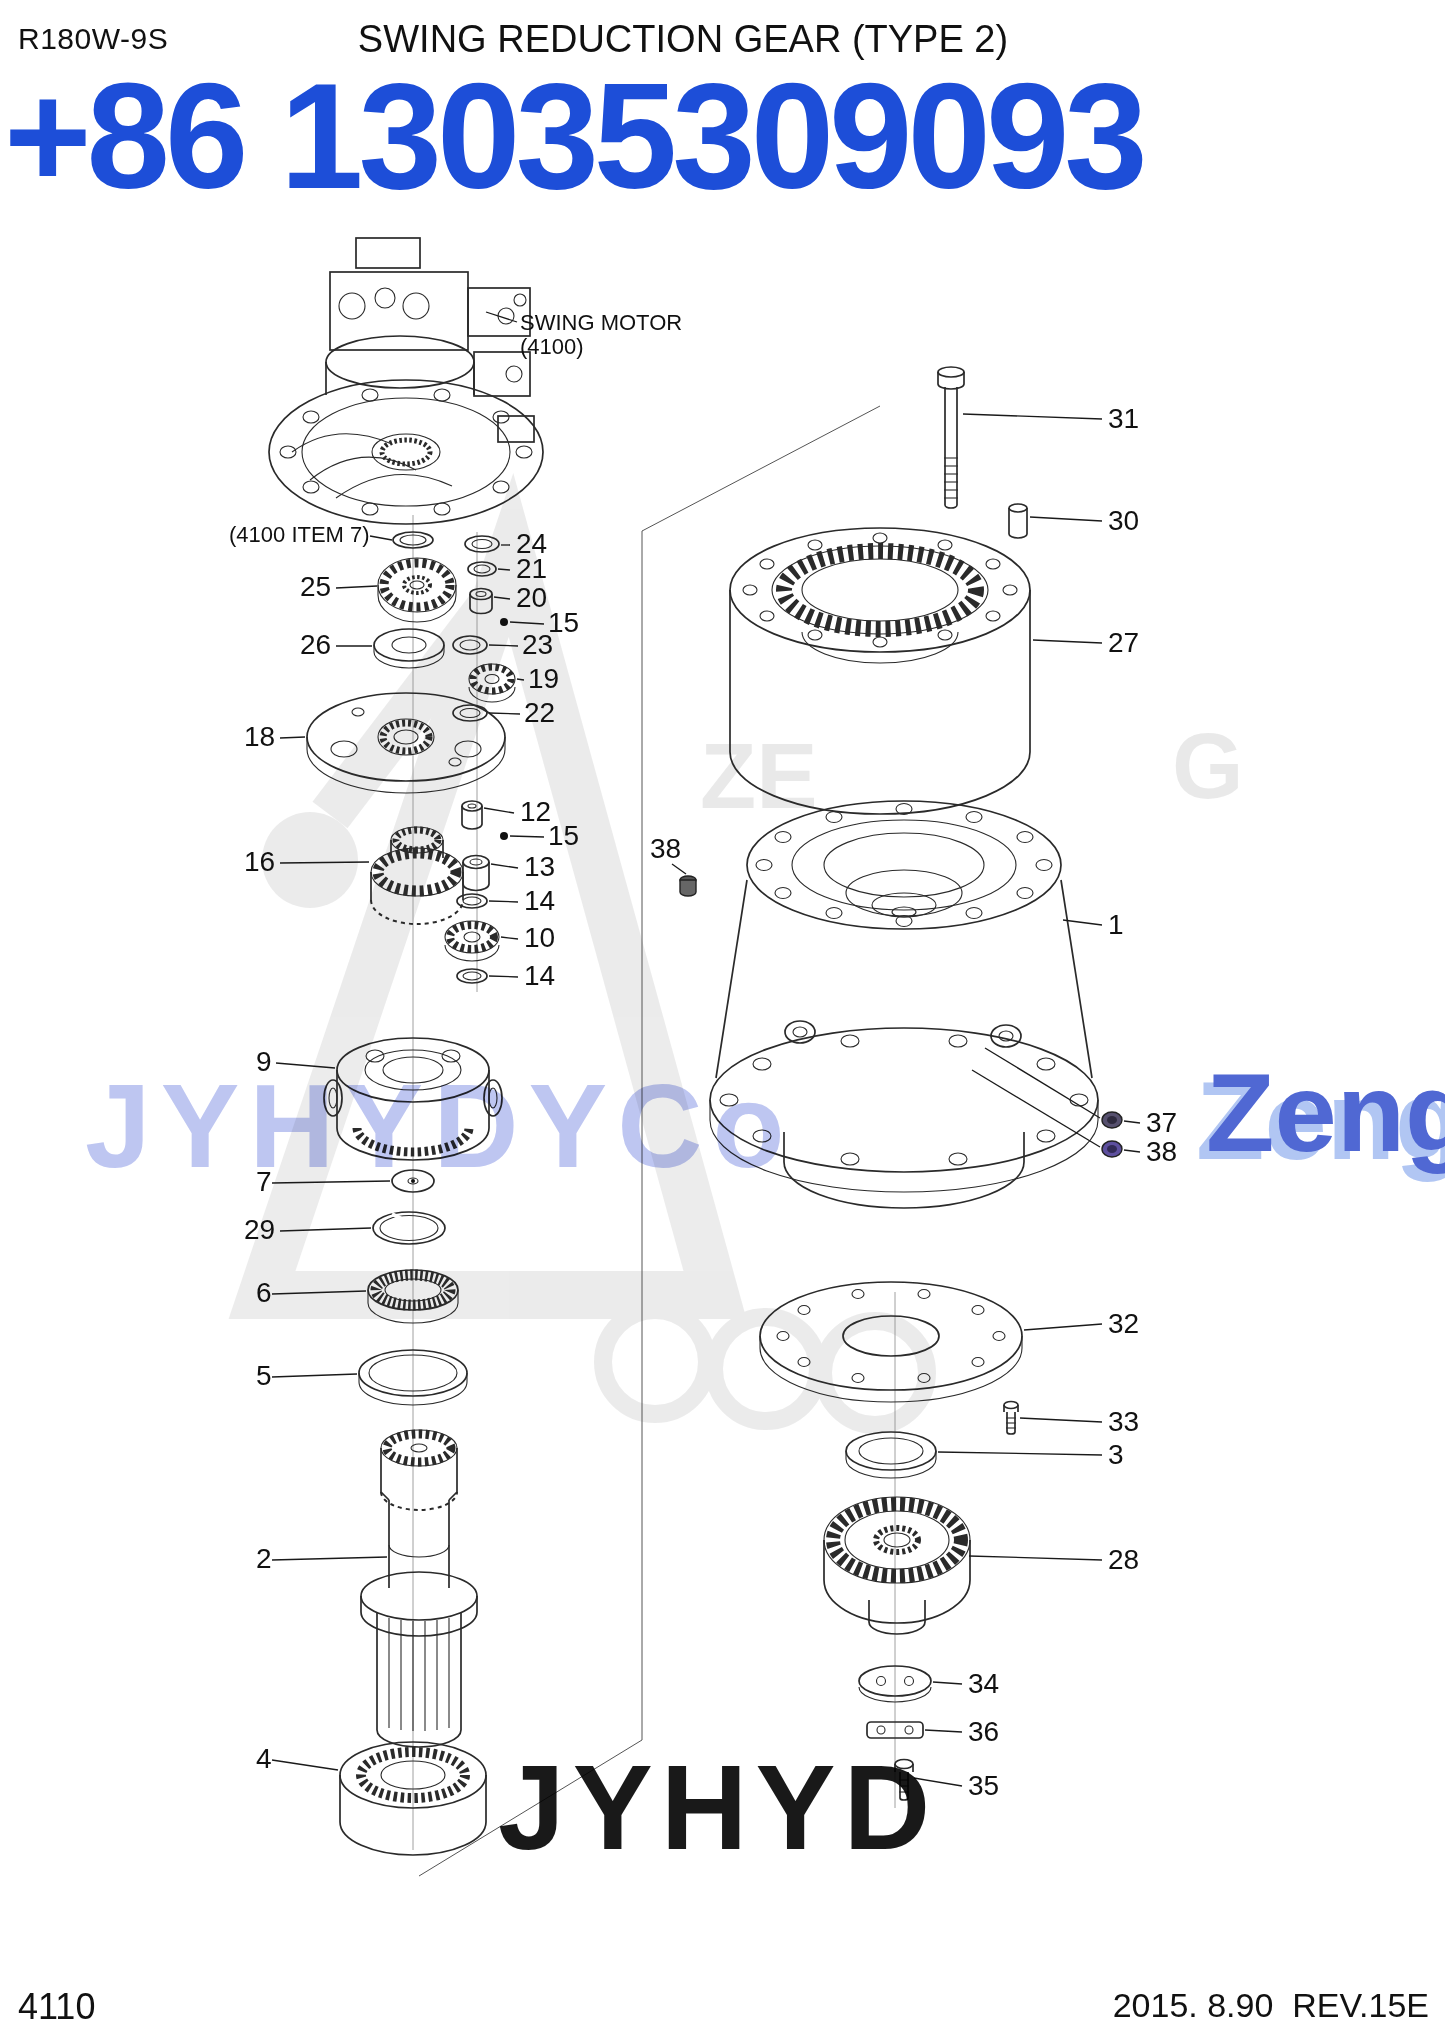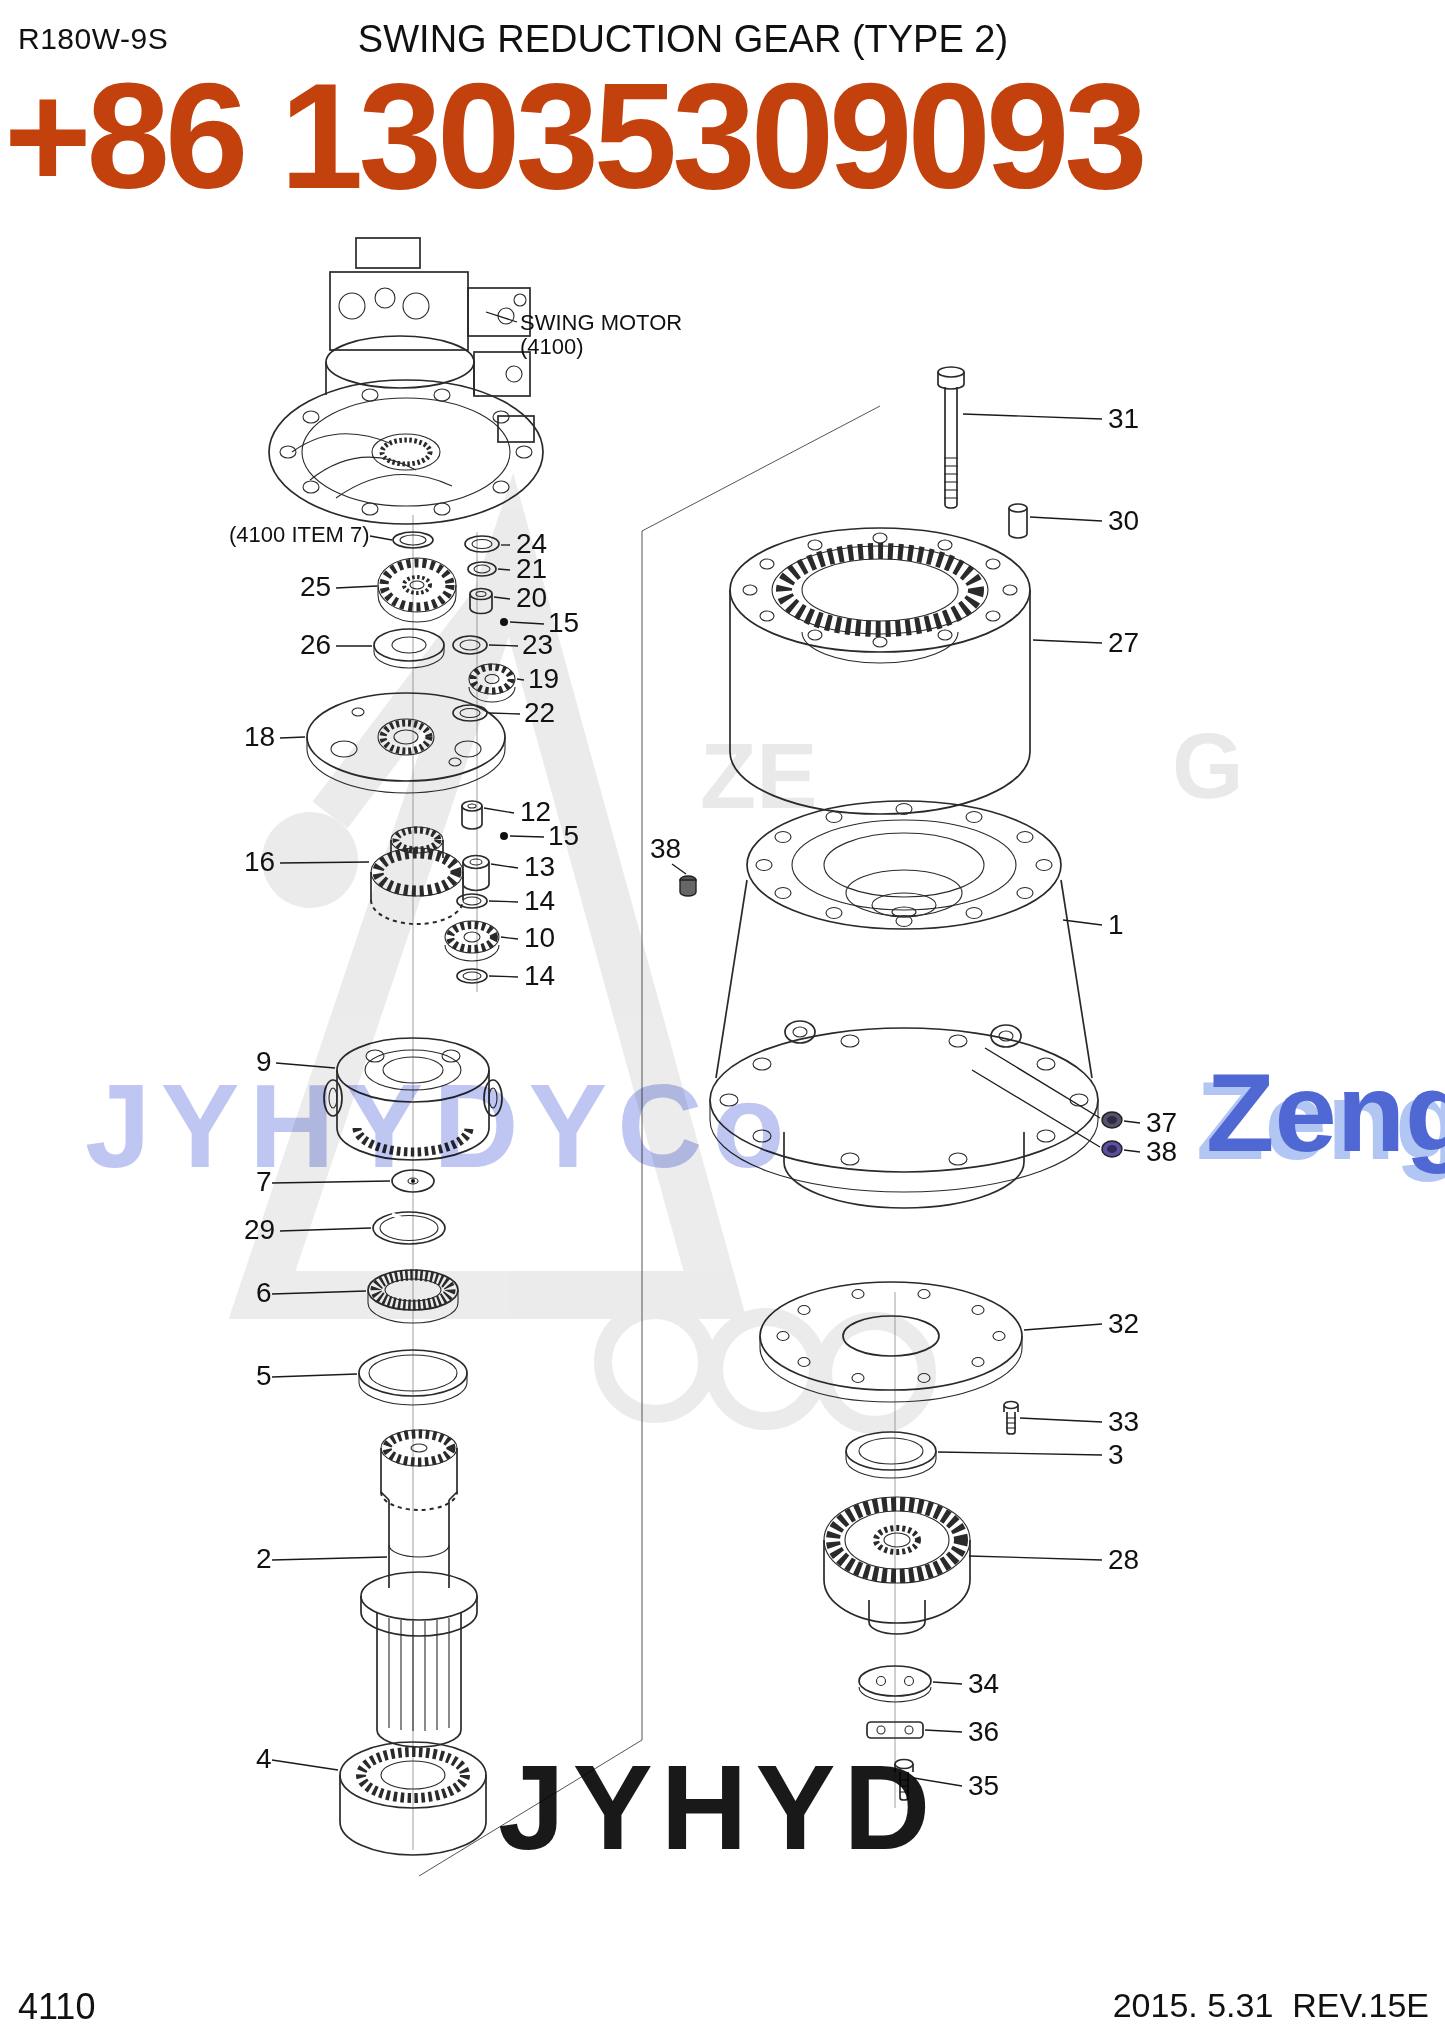--- a/index.html
+++ b/index.html
@@ -7,21 +7,21 @@
   .page {
     position:relative; width:1445px; height:2033px; background:#fff;
     overflow:hidden; font-family:"Liberation Sans", sans-serif; color:#111;
   }
   .abs { position:absolute; }
   .model-code { left:18px; top:22px; font-size:30px; letter-spacing:.5px; }
   .page-title { left:683px; top:18px; transform:translateX(-50%); font-size:38px; white-space:nowrap; }
   .footer-page { left:18px; top:1986px; font-size:36px; }
   .footer-rev { right:16px; top:1986px; font-size:34px; white-space:pre; }
   .wm { position:absolute; mix-blend-mode:multiply; white-space:nowrap; font-weight:bold; pointer-events:none; }
-  .wm-phone { left:4px; top:50px; font-size:150px; letter-spacing:-5px; color:#c2410c; }
+  .wm-phone { left:4px; top:50px; font-size:150px; letter-spacing:-5px; color:#1d4ed8; }
   .wm-lav { left:85px; top:1058px; font-size:118px; letter-spacing:10px; color:#aeb8ee; opacity:.8; }
   .wm-zeng { left:1206px; top:1048px; font-size:112px; color:#3d57cf; text-shadow:-10px 8px 0 #a9c0f2; opacity:.9; }
   .wm-green { left:498px; top:1738px; font-size:120px; letter-spacing:8px; color:#000000; opacity:.9; }
   svg.diagram { position:absolute; left:0; top:0; }
   svg text { font-family:"Liberation Sans", sans-serif; }
   .callout { font-size:28px; fill:#111; }
   .sl { font-size:22px; fill:#111; }
   .ln { fill:none; stroke:#2a2a2a; stroke-width:1.7; }
   .lt { fill:none; stroke:#2a2a2a; stroke-width:1.1; }
   .th { fill:none; stroke:#2a2a2a; }
@@ -549,15 +549,15 @@
     <text class="callout" x="968" y="1741">36</text>
     <text class="callout" x="968" y="1795">35</text>
   </svg>
 
   <div class="wm wm-phone">+86 13035309093</div>
   <div class="wm wm-lav">JYHYDYCo</div>
   <div class="wm wm-zeng">Zeng</div>
   <div class="wm wm-green">JYHYD</div>
 
   <div class="abs footer-page">4110</div>
-  <div class="abs footer-rev">2015. 5.31  REV.15E</div>
+  <div class="abs footer-rev">2015. 8.90  REV.15E</div>
 
 </div>
 
 </body></html>

